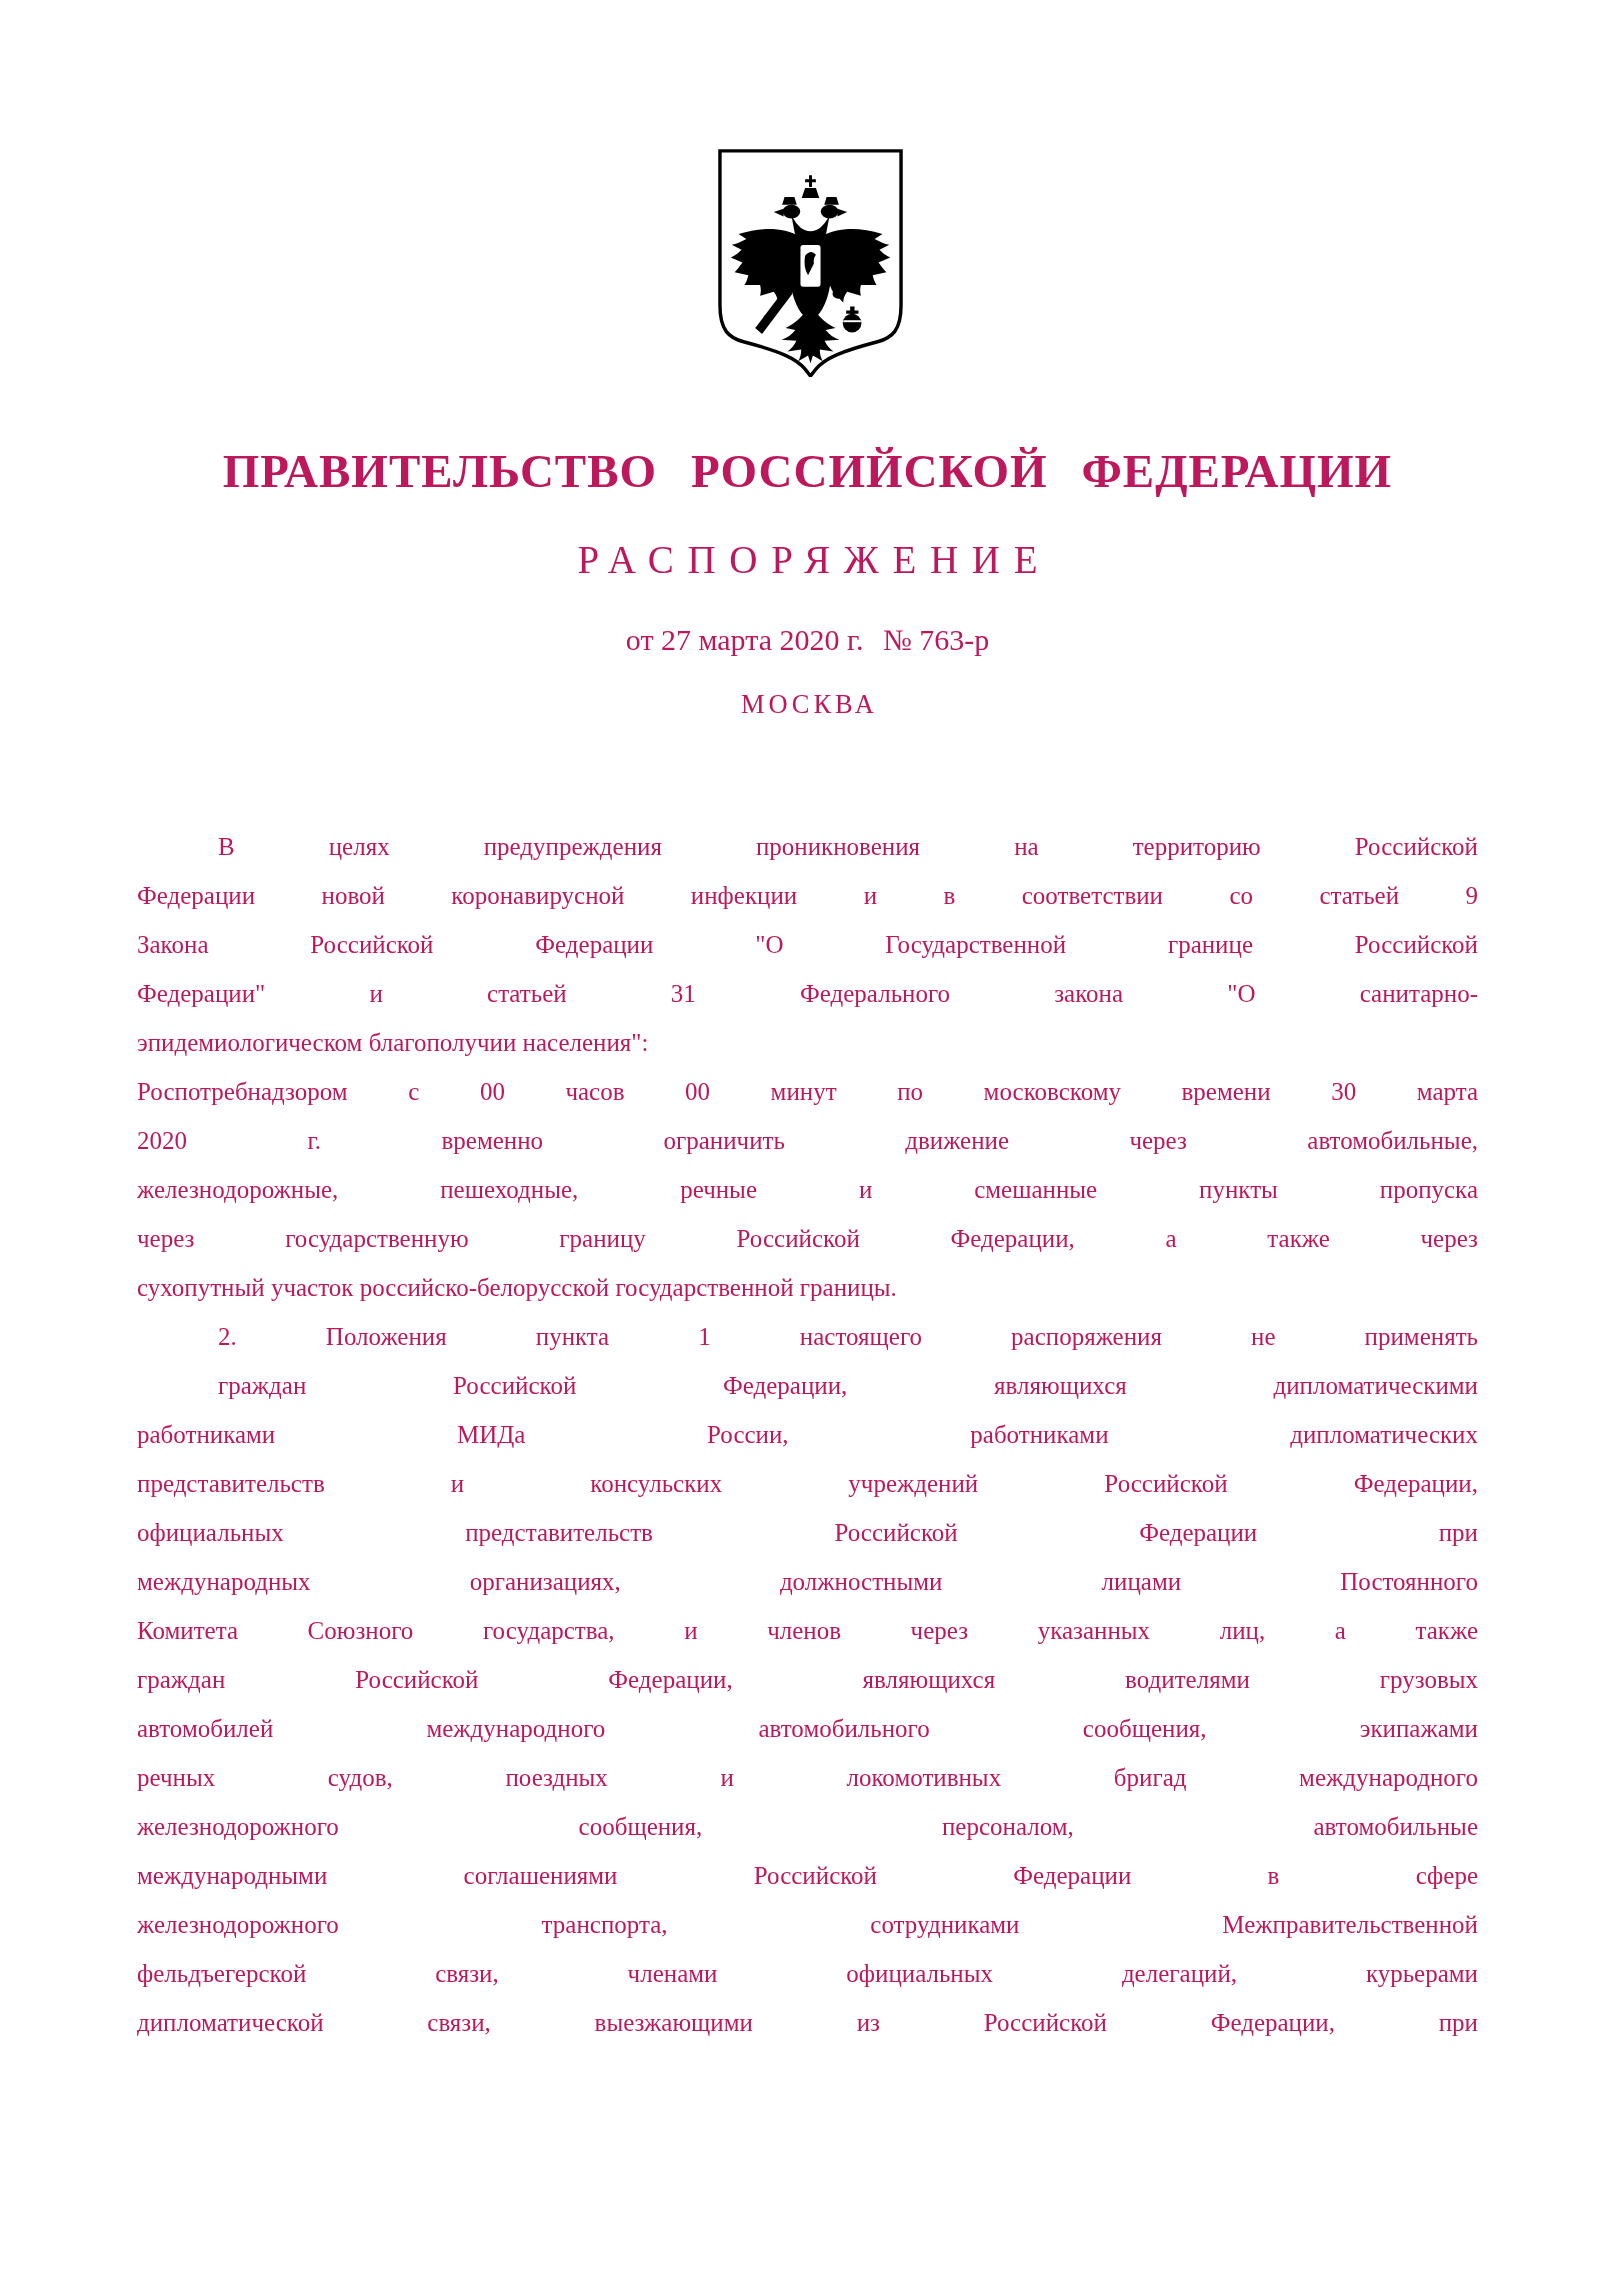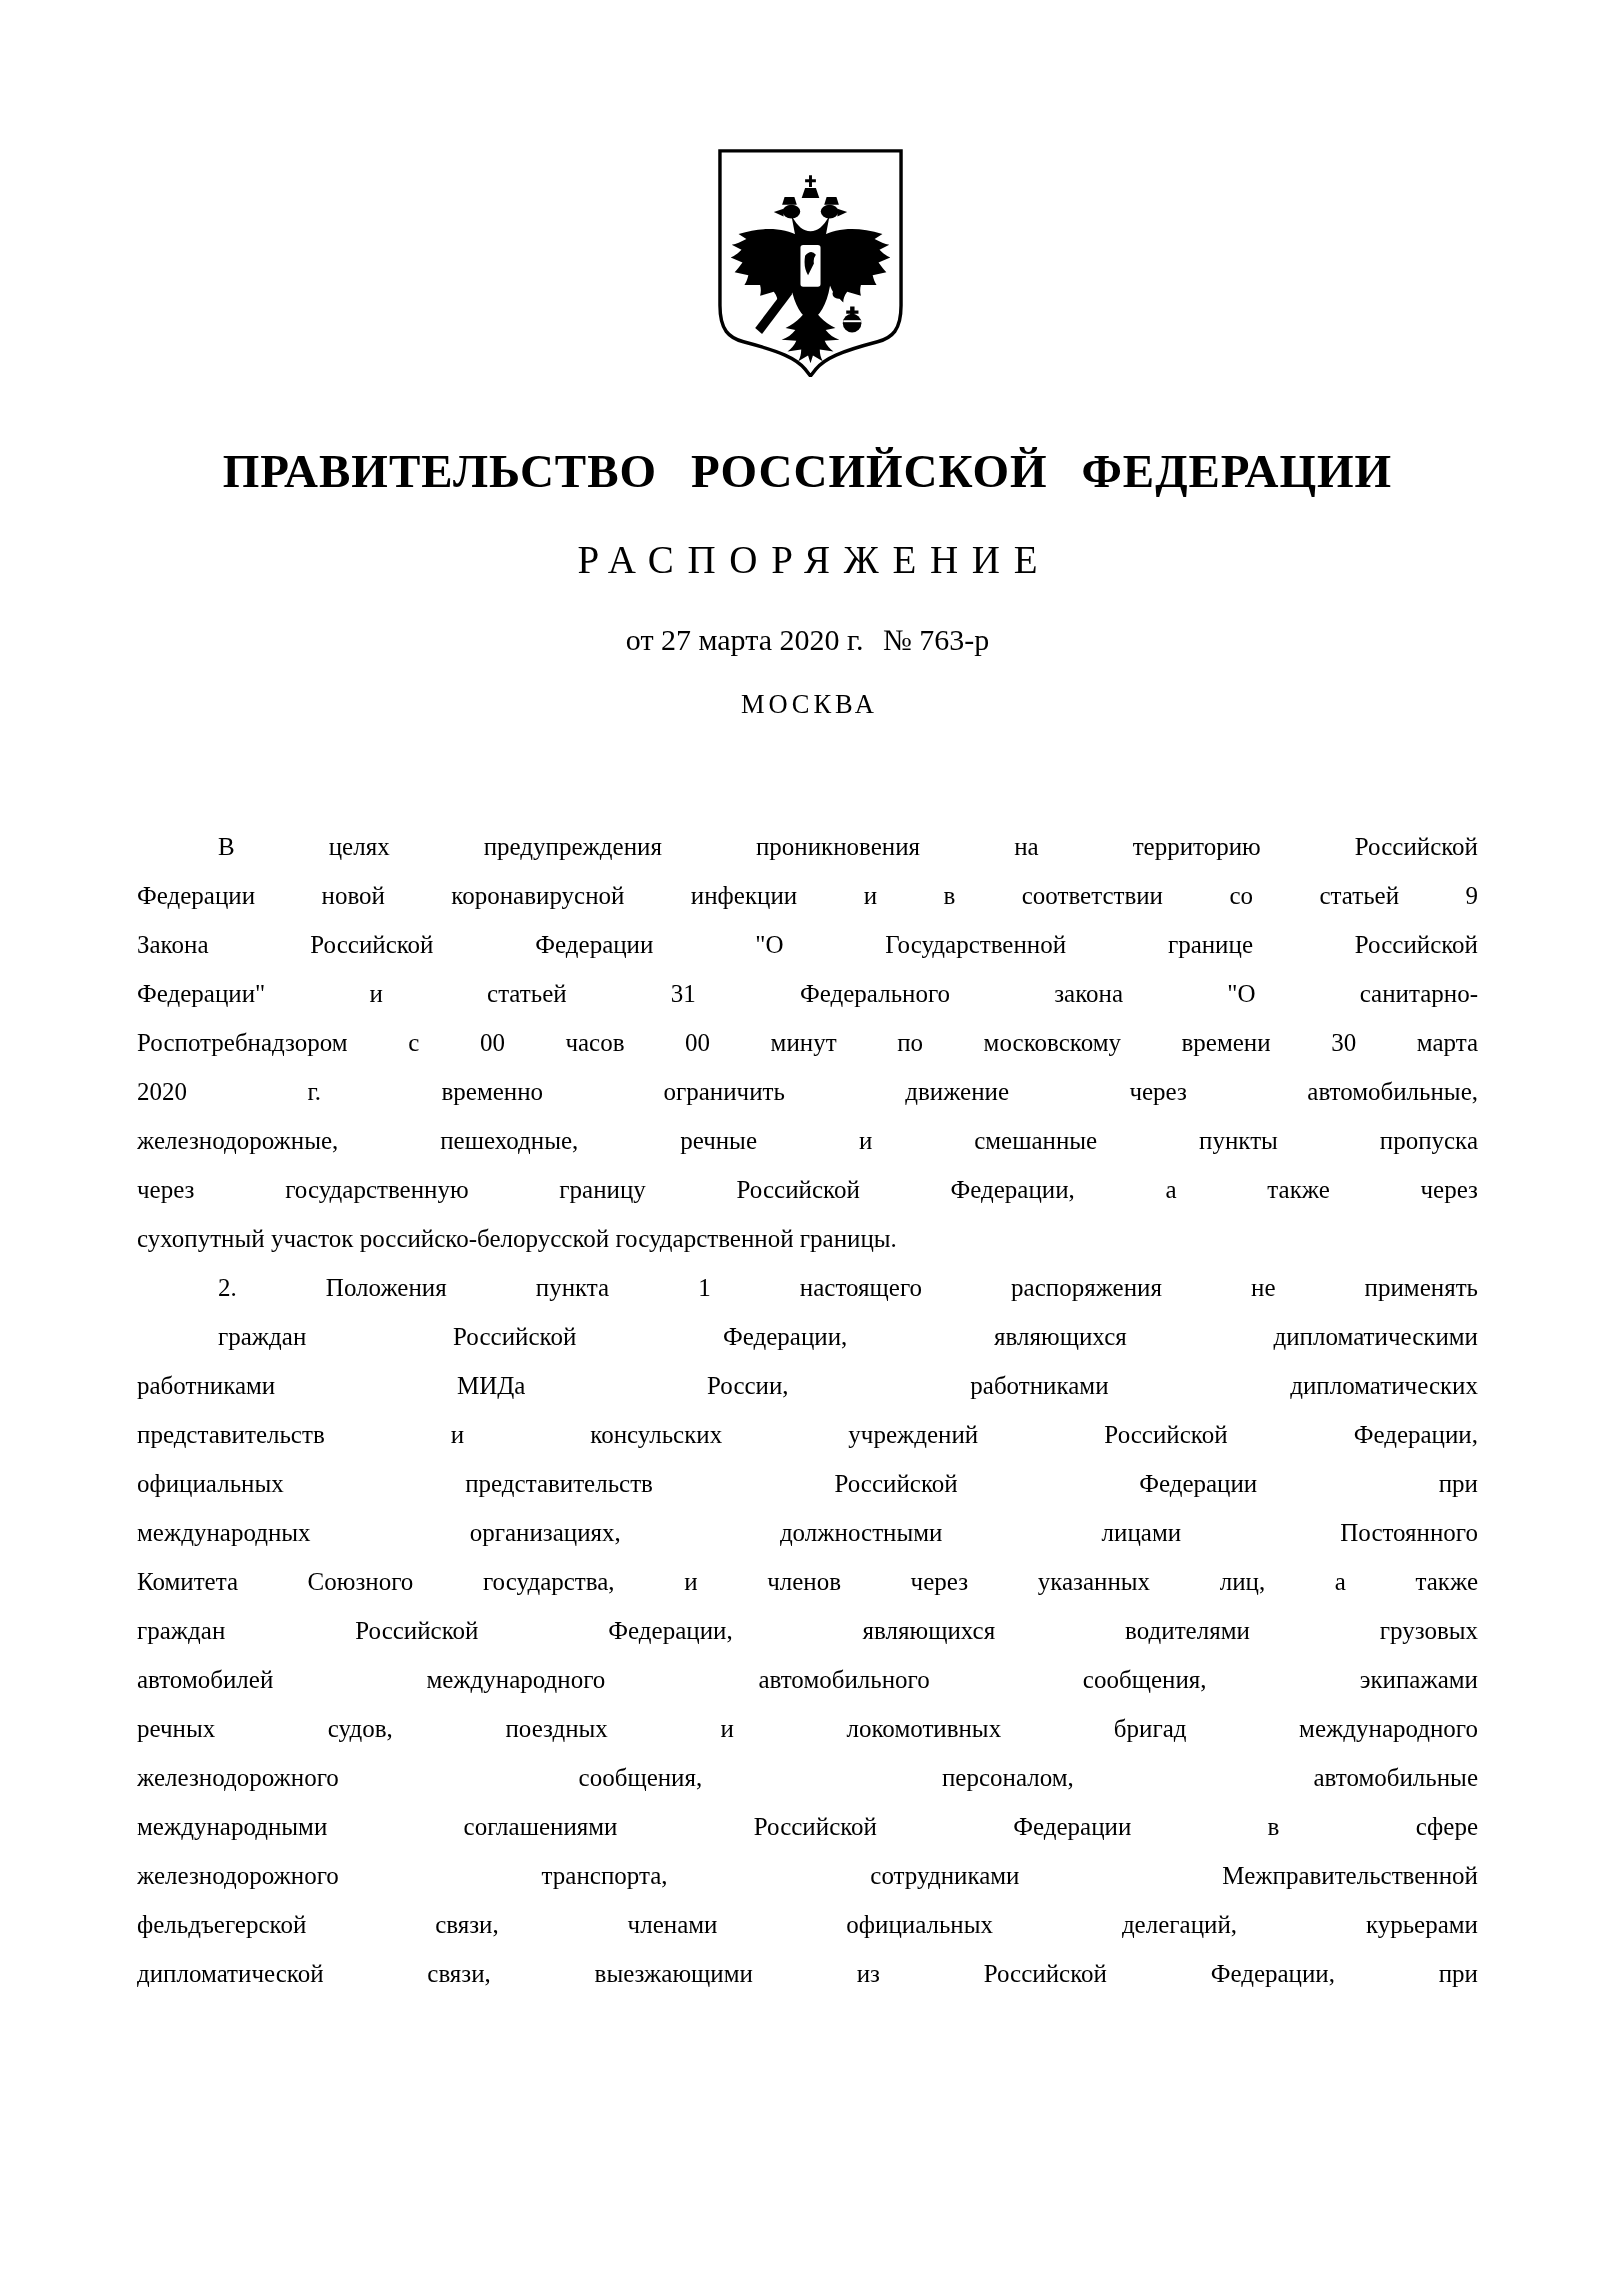--- a/index.html
+++ b/index.html
@@ -3,21 +3,21 @@
 <meta charset="utf-8">
 <style>
   * { margin: 0; padding: 0; box-sizing: border-box; }
   html, body { background: #ffffff; }
   .page {
     position: relative;
     width: 1621px;
     height: 2293px;
     margin: 0 auto;
     background: #ffffff;
-    color: #000000;
+    color: #be185d;
     font-family: "Liberation Serif", serif;
     overflow: hidden;
   }
   .emblem-wrap {
     width: 191px;
     height: 231px;
     margin: 146px auto 0 auto;
   }
   .emblem-wrap svg { display: block; width: 191px; height: 231px; }
   .head-block {
@@ -121,20 +121,21 @@
     <div class="doc-type">РАСПОРЯЖЕНИЕ</div>
     <div class="date-line"><span>от 27 марта 2020 г.</span><span class="num-gap"></span><span>№ 763-р</span></div>
     <div class="city">МОСКВА</div>
   </div>
 
   <div class="body-text">
       <div class="line indent">В целях предупреждения проникновения на территорию Российской</div>
       <div class="line">Федерации новой коронавирусной инфекции и в соответствии со статьей 9</div>
       <div class="line">Закона Российской Федерации "О Государственной границе Российской</div>
       <div class="line">Федерации" и статьей 31 Федерального закона "О санитарно-</div>
+      <div class="line endline">эпидемиологическом благополучии населения":</div>
       <div class="line">Роспотребнадзором с 00 часов 00 минут по московскому времени 30 марта</div>
       <div class="line">2020 г. временно ограничить движение через автомобильные,</div>
       <div class="line">железнодорожные, пешеходные, речные и смешанные пункты пропуска</div>
       <div class="line">через государственную границу Российской Федерации, а также через</div>
       <div class="line endline">сухопутный участок российско-белорусской государственной границы.</div>
       <div class="line indent">2. Положения пункта 1 настоящего распоряжения не применять</div>
       <div class="line indent">граждан Российской Федерации, являющихся дипломатическими</div>
       <div class="line">работниками МИДа России, работниками дипломатических</div>
       <div class="line">представительств и консульских учреждений Российской Федерации,</div>
       <div class="line">официальных представительств Российской Федерации при</div>

